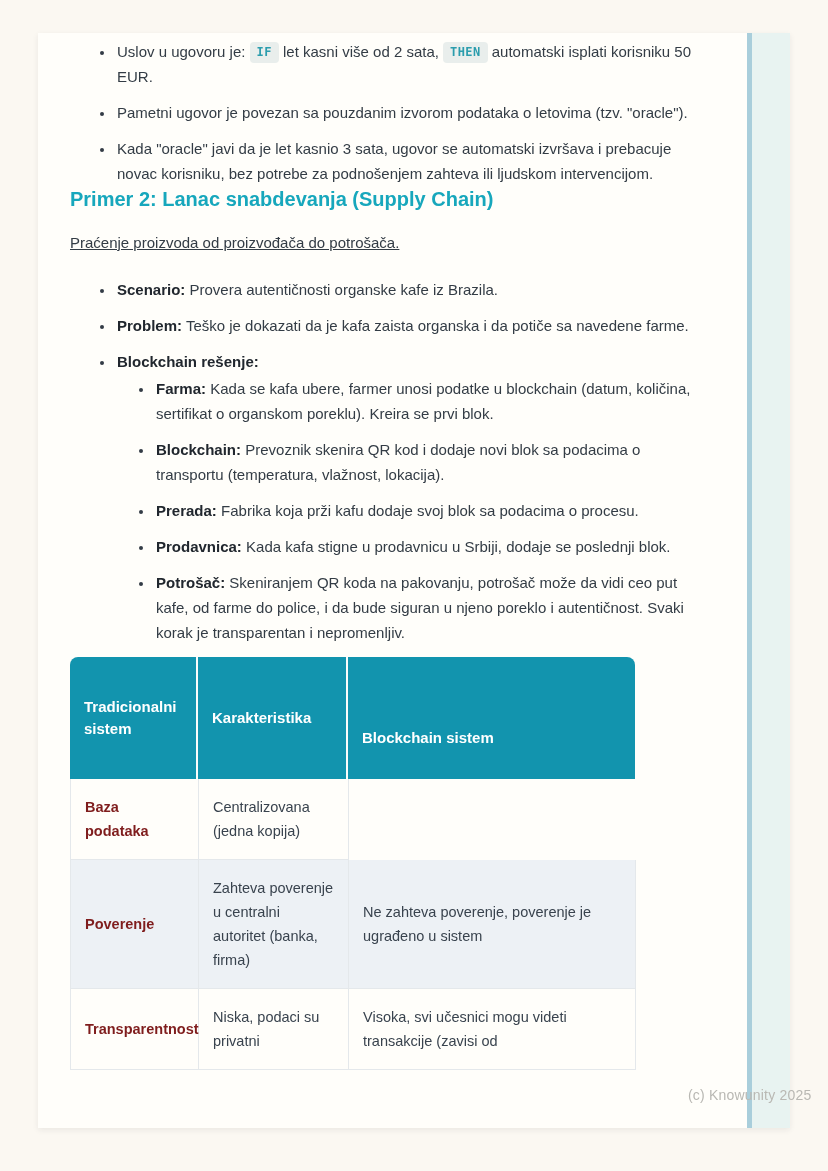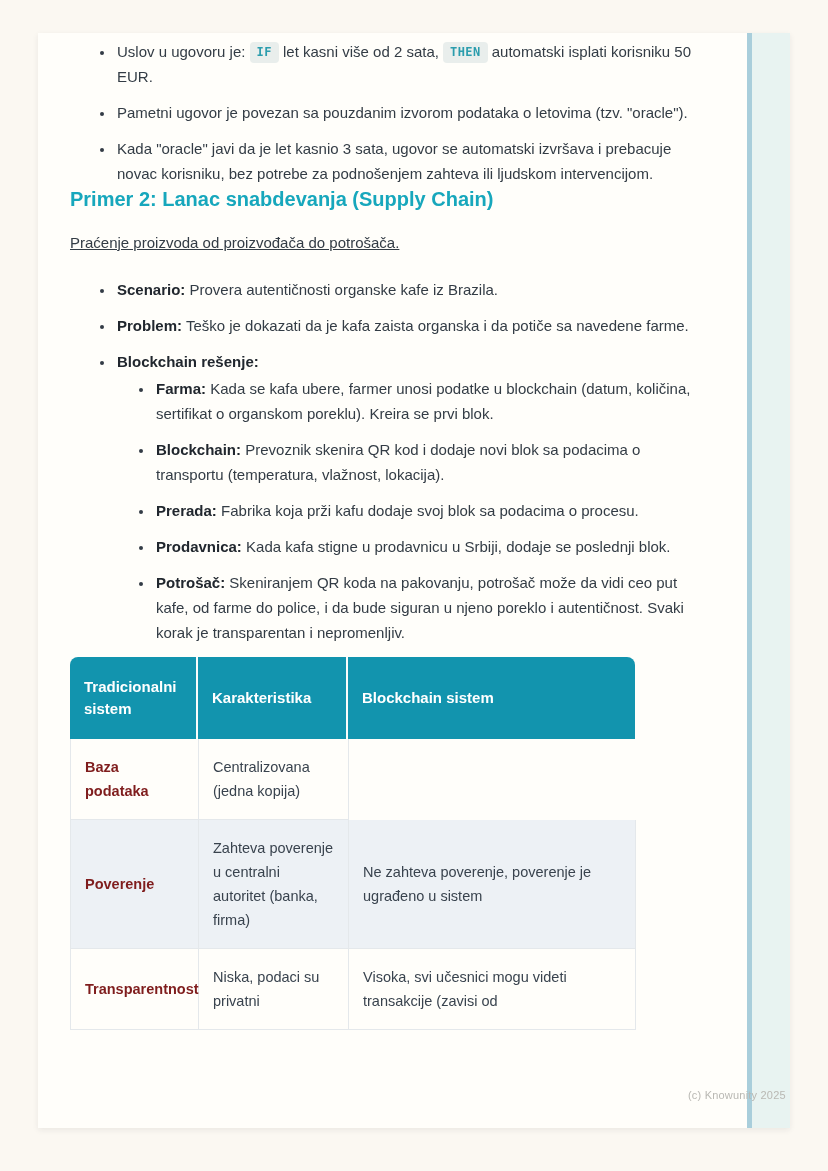--- a/index.html
+++ b/index.html
@@ -110,42 +110,42 @@
     box-sizing: border-box;
     padding: 12px 14px;
     display: flex;
     align-items: center;
     color: #ffffff;
     font-weight: 700;
     font-size: 15px;
     line-height: 22px;
     border-right: 2px solid #fbfcfb;
   }
-  .th:last-child { border-right: none; }
+  .th:last-child { border-right: none; margin-top: 40px; }
   .trow {
     display: grid;
     grid-template-columns: 128px 150px 287px;
     border-left: 1px solid #e4e8eb;
   }
   .trow.alt { background: #edf1f5; }
   .tc {
     box-sizing: border-box;
     padding: 16px 14px;
     display: flex;
     align-items: center;
     border-right: 1px solid #e4e8eb;
     border-bottom: 1px solid #e4e8eb;
     color: #39434e;
   }
   .tc.tc-label { font-weight: 700; color: #7f1d1d; }
   .watermark {
     position: absolute;
     left: 688px;
     top: 1089px;
-    font-size: 11px;
+    font-size: 14px;
     line-height: 12px;
     color: #b9b8b3;
     z-index: 5;
     letter-spacing: 0.2px;
   }
 </style>
 </head>
 <body>
 
 <div class="card">

